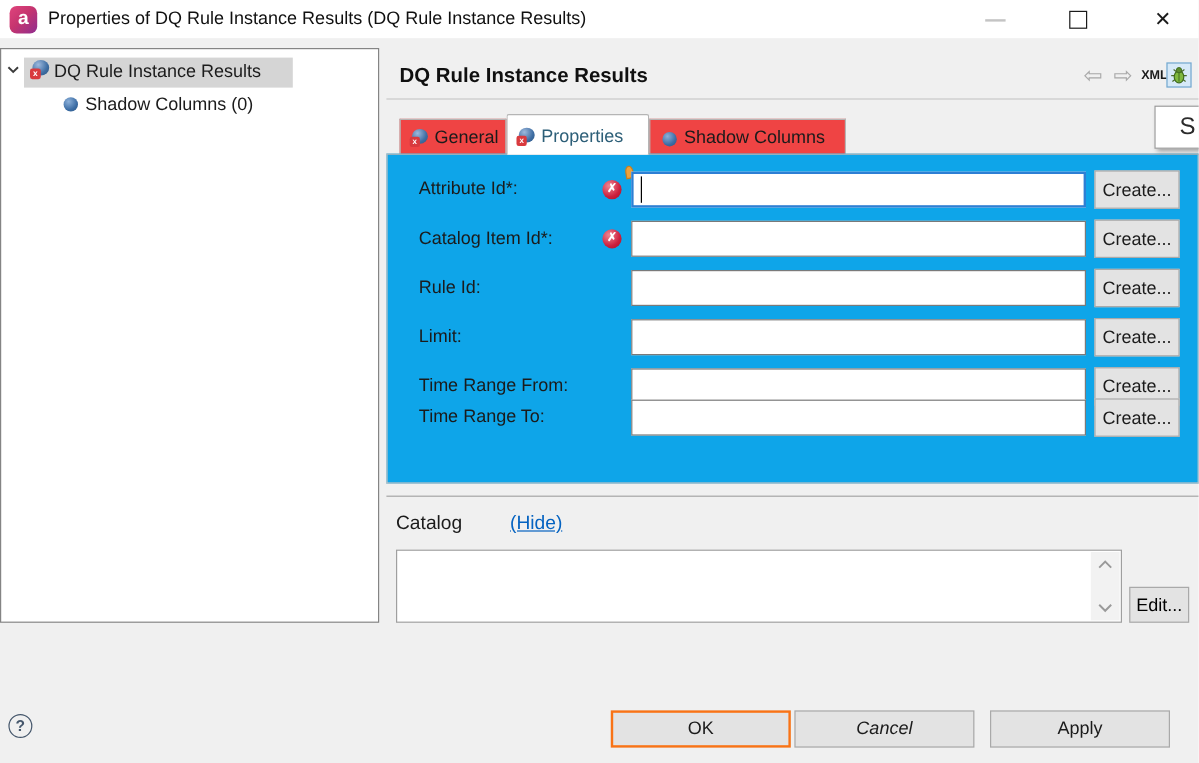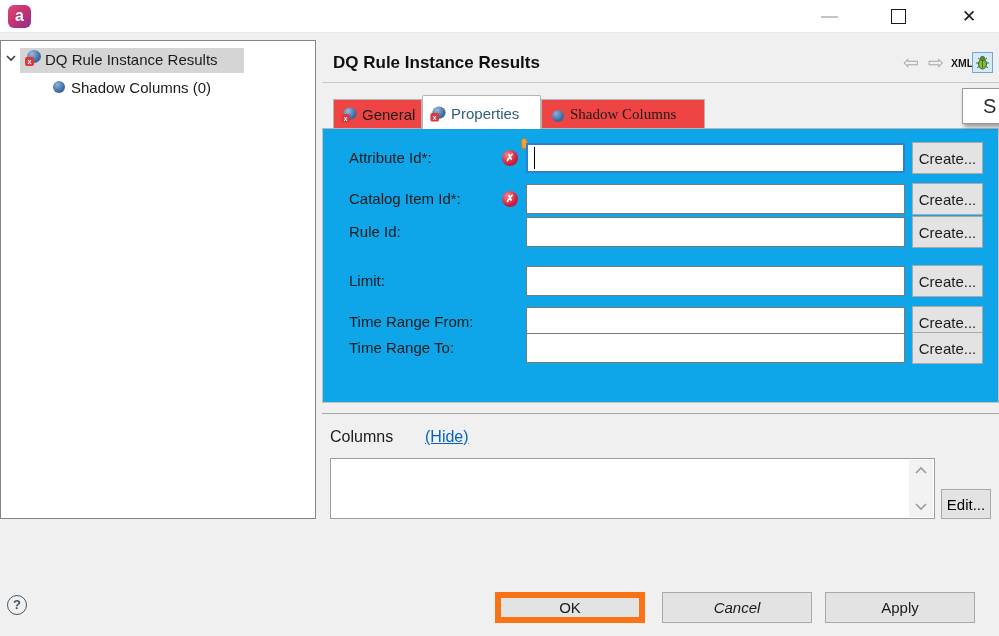--- a/index.html
+++ b/index.html
@@ -43,21 +43,21 @@
   .header-divider { position:absolute; left:322px; top:82px; width:677px; height:1px; background:#c9c9c9; }
   
   .side-tooltip { position:absolute; left:962px; top:88px; width:45px; height:36px; background:#ffffff;
     border:1px solid #9a9a9a; box-shadow:2px 3px 4px rgba(0,0,0,0.35); z-index:30;
     font-size:20px; color:#2b2b2b; padding:6px 0 0 20px; }
   
   .tab { position:absolute; background:#ef4444; border:1px solid #b5b5b5; border-bottom:none; font-size:15px; }
   .tab-general { left:333px; top:99px; width:89px; height:30px; }
   .tab-properties { left:422px; top:95px; width:119px; height:34px; background:#ffffff; z-index:5; border-radius:2px 2px 0 0; }
   .tab-properties .tab-label { color:#2d5f78; }
-  .tab-shadow { left:541px; top:99px; width:164px; height:30px;font-family:Liberation Serif, serif; }
+  .tab-shadow { left:541px; top:99px; width:164px; height:30px; }
   .tab-label { position:absolute; left:28px; top:6px; white-space:nowrap; }
   .tab-properties .tab-label { top:9px; }
   .tab .sphere-badged { left:7px; top:7px; transform:scale(0.95); }
   .tab-properties .sphere-badged { top:10px; }
   .tab-shadow .sphere-plain { left:10px; top:10px; }
   
   .form-area { position:absolute; left:322px; top:128px; width:677px; height:275px; background:#0ea5e9; border:1px solid #c3c3c3; border-top:1px solid #b5b5b5; }
   .field-row { position:absolute; left:0; width:677px; height:31px; }
   .field-label { position:absolute; left:26px; top:6px; font-size:15px; white-space:nowrap; }
   .error-icon { position:absolute; left:179px; top:7px; width:16px; height:16px; border-radius:50%;
@@ -79,31 +79,32 @@
   .comments-scrollbar { position:absolute; right:1px; top:1px; width:24px; height:57px; background:#f2f2f2; }
   .scroll-arrow { position:absolute; left:4px; width:16px; height:16px; color:#9a9a9a; }
   .scroll-up { top:3px; } .scroll-down { bottom:3px; }
   .edit-btn { position:absolute; left:941px; top:489px; width:50px; height:30px; background:#e3e3e3;
     border:1px solid #a9a9a9; font-family:"Liberation Sans",sans-serif; font-size:15px; }
   
   .help-btn { position:absolute; left:7px; top:595px; width:20px; height:20px; border:1.6px solid #44566b;
     border-radius:50%; color:#44566b; font-size:13px; font-weight:bold; text-align:center; line-height:17px; background:transparent; }
   .footer-btn { position:absolute; top:592px; width:150px; height:31px; background:#e3e3e3;
     border:1px solid #a9a9a9; font-family:"Liberation Sans",sans-serif; font-size:15px; color:#1b1b1b; }
-  .btn-ok { left:495px; border:6px solid #f97316;text-align:center; }
+  .btn-ok { left:509px; border:2px solid #f97316;text-align:center; }
   .btn-cancel { left:662px;font-style:italic; }
   .btn-apply { left:825px; }
 </style>
 </head>
 <body>
 
 <div class="window">
 
   <div class="titlebar">
     <div class="app-logo">a</div>
+    <div class="title-text">Properties of DQ Rule Instance Results (DQ Rule Instance Results)</div>
     <div class="win-btn win-min">
         <span class="min-glyph"></span>
       </div>
     <div class="win-btn win-max">
         <span class="max-glyph"></span>
       </div>
     <div class="win-btn win-close"><span class="close-glyph">✕</span></div>
   </div>
 
   <div class="tree-panel">
@@ -170,21 +171,21 @@
       <input class="text-input focused" value="" style="">
       <span class="caret"></span>
       <button class="create-btn">Create...</button>
     </div>
     <div class="field-row" style="top:55px;">
       <span class="field-label">Catalog Item Id*:</span>
       <span class="error-icon">✗</span>
       <input class="text-input" value="" style="">
       <button class="create-btn">Create...</button>
     </div>
-    <div class="field-row" style="top:88px;">
+    <div class="field-row" style="top:96px;">
       <span class="field-label">Rule Id:</span>
       <input class="text-input" value="" style="">
       <button class="create-btn">Create...</button>
     </div>
     <div class="field-row" style="top:137px;">
       <span class="field-label">Limit:</span>
       <input class="text-input" value="" style="">
       <button class="create-btn">Create...</button>
     </div>
     <div class="field-row" style="top:178px;">
@@ -193,21 +194,21 @@
       <button class="create-btn">Create...</button>
     </div>
     <div class="field-row" style="top:204px;">
       <span class="field-label">Time Range To:</span>
       <input class="text-input" value="" style="">
       <button class="create-btn">Create...</button>
     </div>
   </div>
 
   <div class="section-divider"></div>
-  <div class="comments-label">Columns</div>
+  <div class="comments-label">Catalog</div>
   <div class="comments-toggle">(Hide)</div>
   <div class="comments-box">
     <div class="comments-scrollbar">
       <span class="scroll-arrow scroll-up">
         <svg width="16" height="16" viewBox="0 0 16 16">
             <polyline points="3,10 8,5 13,10" fill="none" stroke="#9a9a9a" stroke-width="1.6"></polyline>
           </svg>
       </span>
       <span class="scroll-arrow scroll-down">
         <svg width="16" height="16" viewBox="0 0 16 16">

